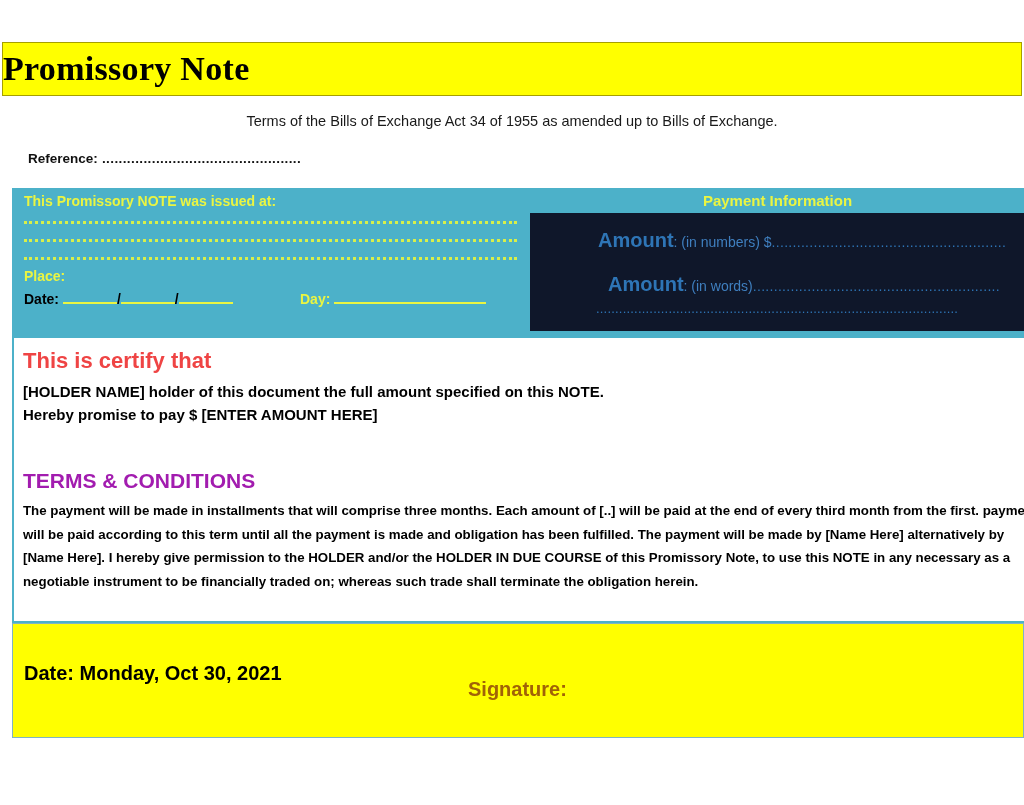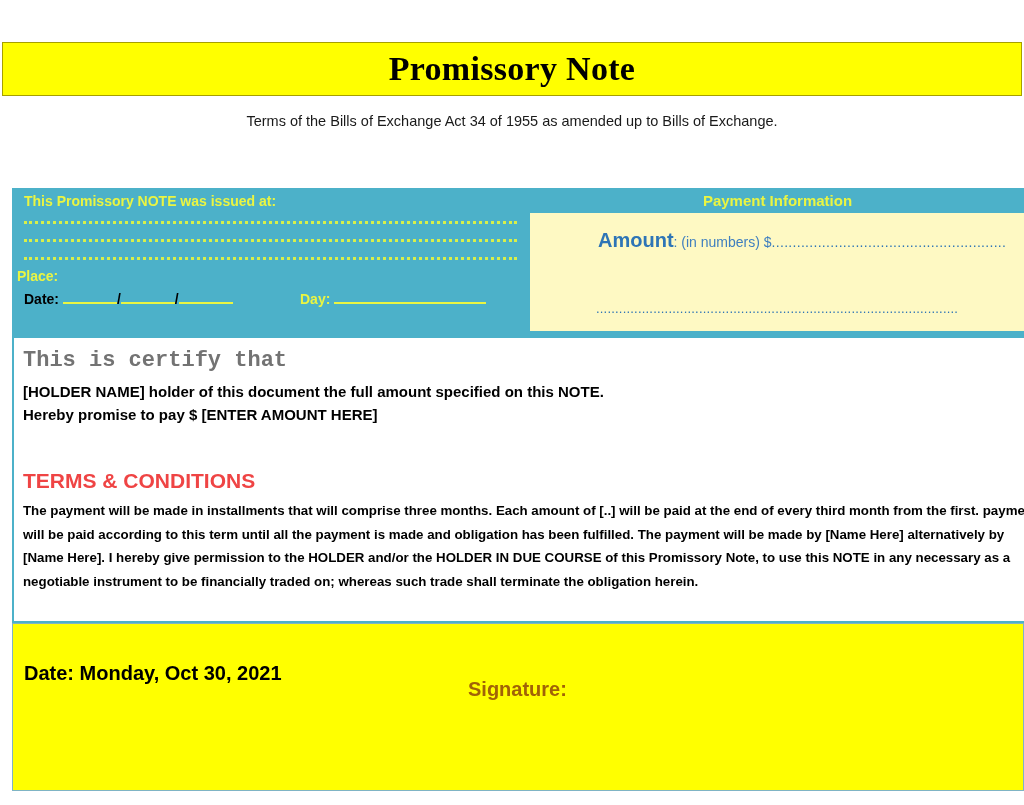--- a/index.html
+++ b/index.html
@@ -29,21 +29,21 @@
     position: absolute;
     left: 2px;
     top: 42px;
     width: 1020px;
     height: 54px;
     background: #ffff00;
     border: 1px solid #a6a000;
     box-sizing: border-box;
     display: flex;
     align-items: center;
-    justify-content: center;
+    justify-content: flex-start;
   }
   .title-text {
     font-family: "Liberation Serif", serif;
     font-weight: bold;
     font-size: 34px;
     letter-spacing: 0.3px;
     color: #000000;
     line-height: 1;
   }
 
@@ -104,21 +104,21 @@
     width: 493px;
     height: 3px;
     border-top: 3px dotted #d7ef4a;
   }
   .dotline.l1 { top: 33px; }
   .dotline.l2 { top: 51px; }
   .dotline.l3 { top: 69px; }
 
   .place-label {
     position: absolute;
-    left: 5px;
+    left: 12px;
     top: 80px;
     font-size: 14px;
     font-weight: bold;
     color: #eaf542;
   }
   .date-row {
     position: absolute;
     left: 12px;
     top: 103px;
     font-size: 14px;
@@ -160,21 +160,21 @@
     font-size: 15px;
     font-weight: bold;
     color: #eaf542;
   }
   .payment-box {
     position: absolute;
     left: 518px;
     top: 25px;
     width: 494px;
     height: 120px;
-    background: #fef9c3;
+    background: #0f172a;
     border-bottom: 2px solid #4cb1c9;
     box-sizing: border-box;
     padding-left: 40px;
   }
   .amount-line-1 {
     position: absolute;
     left: 68px;
     top: 16px;
     font-size: 14px;
     color: #2e75b6;
@@ -223,63 +223,62 @@
     border-bottom: 2px solid #4cb1c9;
     box-sizing: border-box;
     overflow: hidden;
   }
   .certify-title {
     position: absolute;
     left: 9px;
     top: 10px;
     font-size: 22px;
     font-weight: bold;
-    color: #737373;
-    font-family: Liberation Mono, monospace;
+    color: #ef4444;
   }
   .certify-lines {
     position: absolute;
     left: 9px;
     top: 42px;
     width: 1000px;
   }
   .certify-lines div {
     font-size: 15px;
     font-weight: bold;
     line-height: 23px;
     color: #000000;
     white-space: nowrap;
   }
   .terms-title {
     position: absolute;
     left: 9px;
     top: 131px;
     font-size: 21px;
     font-weight: bold;
-    color: #ef4444;
+    color: #a21caf;
   }
   .terms-body {
     position: absolute;
     left: 9px;
     top: 161px;
     width: 1020px;
     font-size: 13.3px;
     font-weight: bold;
     line-height: 23.5px;
     color: #000000;
     white-space: pre-line;
   }
 
   
   .footer-bar {
     position: absolute;
     left: 12px;
     top: 623px;
     width: 1012px;
-    height: 168px;
+    height: 115px;
     background: #ffff00;
     border: 1px solid #7fb4c4;
     box-sizing: border-box;
   }
   .footer-date {
     position: absolute;
     left: 11px;
     top: 38px;
     font-size: 20px;
     font-weight: bold;
@@ -300,20 +299,23 @@
 <body>
 
 <div class="page">
 
   <div class="title-bar">
     <div class="title-text">Promissory Note</div>
   </div>
 
   <div class="subtitle">Terms of the Bills of Exchange Act 34 of 1955 as amended up to Bills of Exchange.</div>
 
+  <div class="reference">
+    <span>Reference:</span><span class="dots"> ................................................</span>
+  </div>
 
   <div class="teal-block">
 
     <div class="teal-left">
       <div class="issued-title">This Promissory NOTE was issued at:</div>
       <div class="dotline l1"></div>
       <div class="dotline l2"></div>
       <div class="dotline l3"></div>
       <div class="place-label">Place:</div>
       <div class="date-row">
@@ -326,20 +328,23 @@
       </div>
     </div>
 
     <div class="payment-title">Payment Information</div>
 
     <div class="payment-box">
       <div class="amount-line-1">
         <span class="amt-strong">Amount</span><span class="amt-small">: (in numbers)</span>
         <span class="amt-small">$</span><span class="dots-blue">........................................................</span>
       </div>
+      <div class="amount-line-2">
+        <span class="amt-strong">Amount</span><span class="amt-small">: (in words)</span><span class="dots-blue">...........................................................</span>
+      </div>
       <div class="amount-line-3">...............................................................................................</div>
     </div>
 
   </div>
 
   <div class="body-block">
     <div class="certify-title">This is certify that</div>
     <div class="certify-lines">
       <div>[HOLDER NAME] holder of this document the full amount specified on this NOTE.</div>
       <div>Hereby promise to pay  $ [ENTER AMOUNT HERE]</div>

